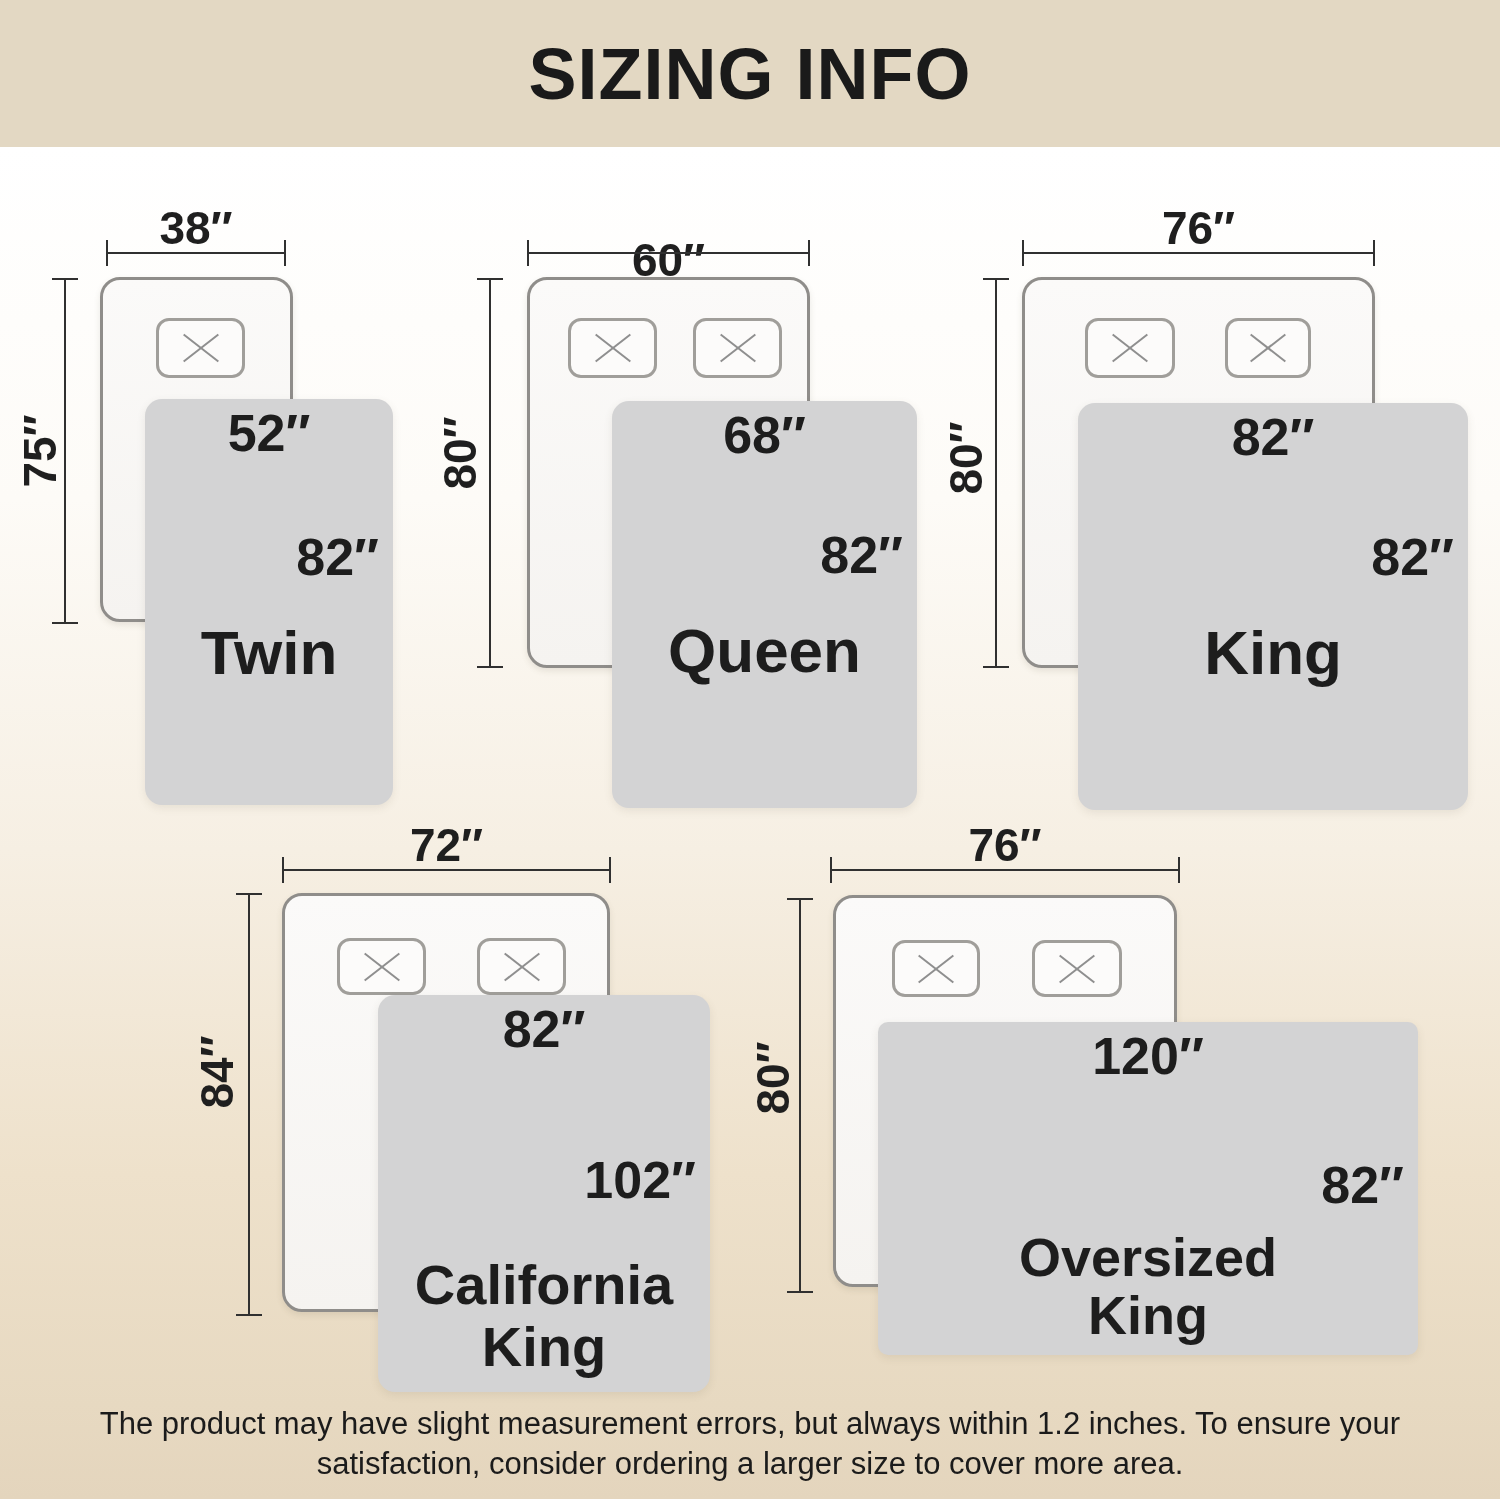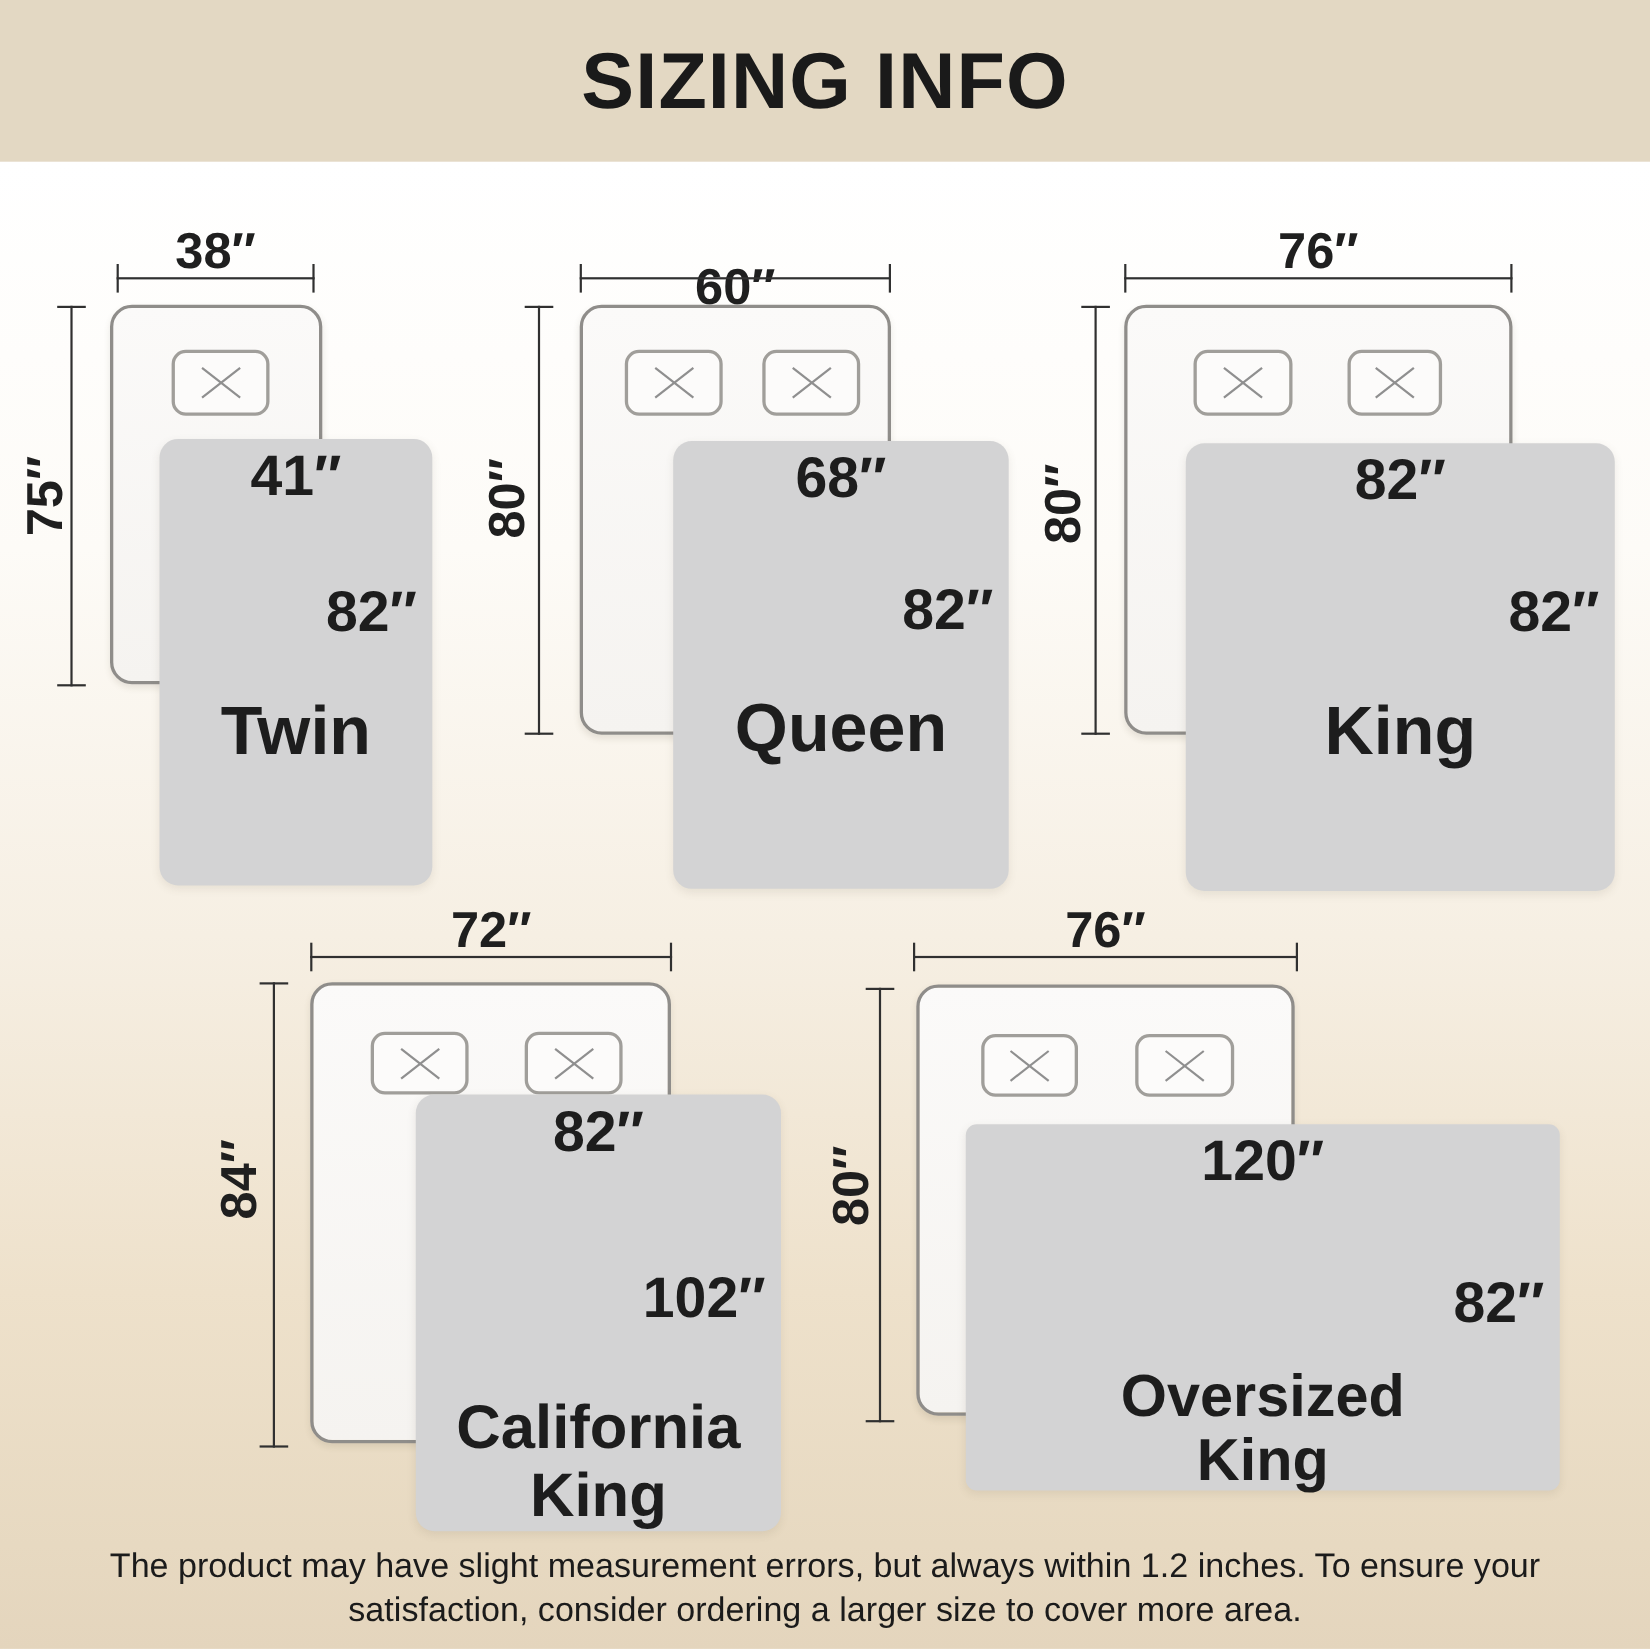--- a/index.html
+++ b/index.html
@@ -44,21 +44,21 @@
   .pillow .x{position:absolute;left:50%;top:50%;width:44px;height:2px;background:#8f8f8f;}
   .pillow .x.a{transform:translate(-50%,-50%) rotate(38deg);}
   .pillow .x.b{transform:translate(-50%,-50%) rotate(-38deg);}
   
   .blanket{
     position:absolute;background:var(--blanket_fill,#d3d3d4);border-radius:17px;
     box-shadow:0 3px 8px rgba(90,80,60,.10);
   }
   .bw{position:absolute;left:0;right:0;top:8px;text-align:center;font-size:52px;font-weight:700;line-height:52px;}
   .bh{position:absolute;right:14px;font-size:52px;font-weight:700;line-height:52px;}
-  .bname{position:absolute;left:0;right:0;text-align:center;font-weight:700;margin-top:12px;}
+  .bname{position:absolute;left:0;right:0;text-align:center;font-weight:700;}
   .bname.one{font-size:62px;line-height:62px;}
   .bname.two{font-size:56px;line-height:62px;text-align:center;}
   
   .footer{position:absolute;left:0;top:1404px;width:1500px;text-align:center;font-size:31px;line-height:40px;color:#1b1b1b;}
   
   #t-hw{left:106px;top:205px;width:180px;text-align:center;}
   #t-hl{left:106px;top:252px;width:180px;}
   #t-vw{left:-8px;top:426px;}
   #t-vl{left:64px;top:278px;height:346px;}
   #t-bed{left:100px;top:277px;width:193px;height:345px;}
@@ -125,21 +125,21 @@
     <div class="hdim-label" id="t-hw">38″</div>
     <div class="hdim-line" id="t-hl"></div>
     <div class="vdim-label" id="t-vw">75″</div>
     <div class="vdim-line" id="t-vl"></div>
     <div class="bed" id="t-bed"></div>
     <div class="pillow" id="t-p1">
       <span class="x a"></span>
       <span class="x b"></span>
     </div>
     <div class="blanket" id="t-bk">
-      <div class="bw">41″</div>
+      <div class="bw">52″</div>
       <div class="bh" id="t-bh">82″</div>
       <div class="bname one" id="t-nm">Twin</div>
     </div>
   </section>
 
   <section>
     <div class="hdim-label" id="q-hw">60″</div>
     <div class="hdim-line" id="q-hl"></div>
     <div class="vdim-label" id="q-vw">80″</div>
     <div class="vdim-line" id="q-vl"></div>

